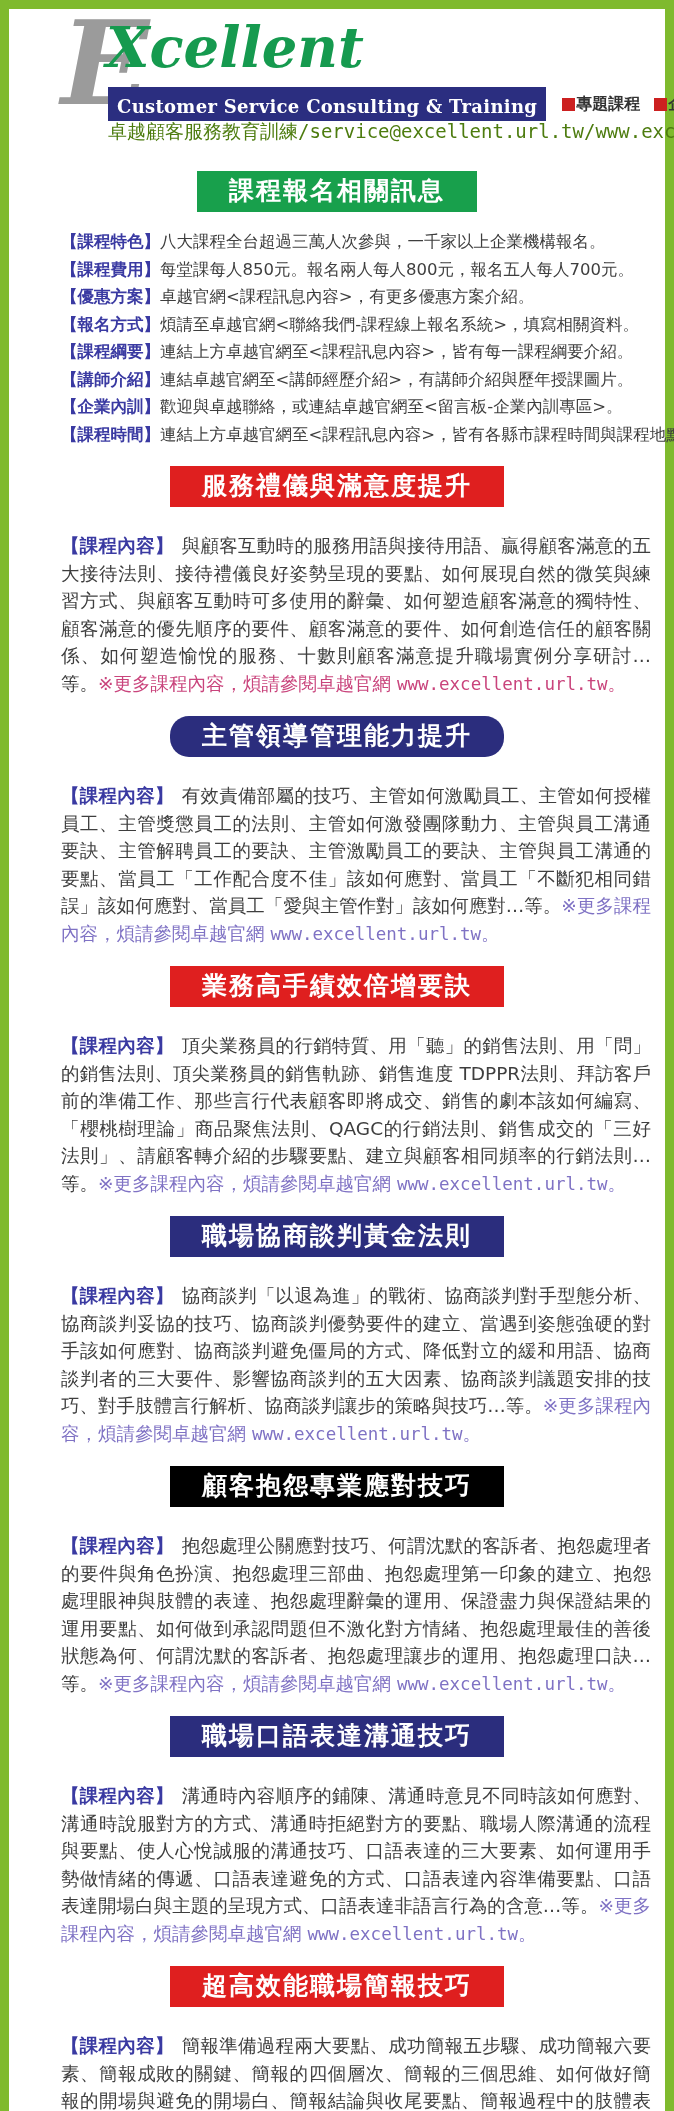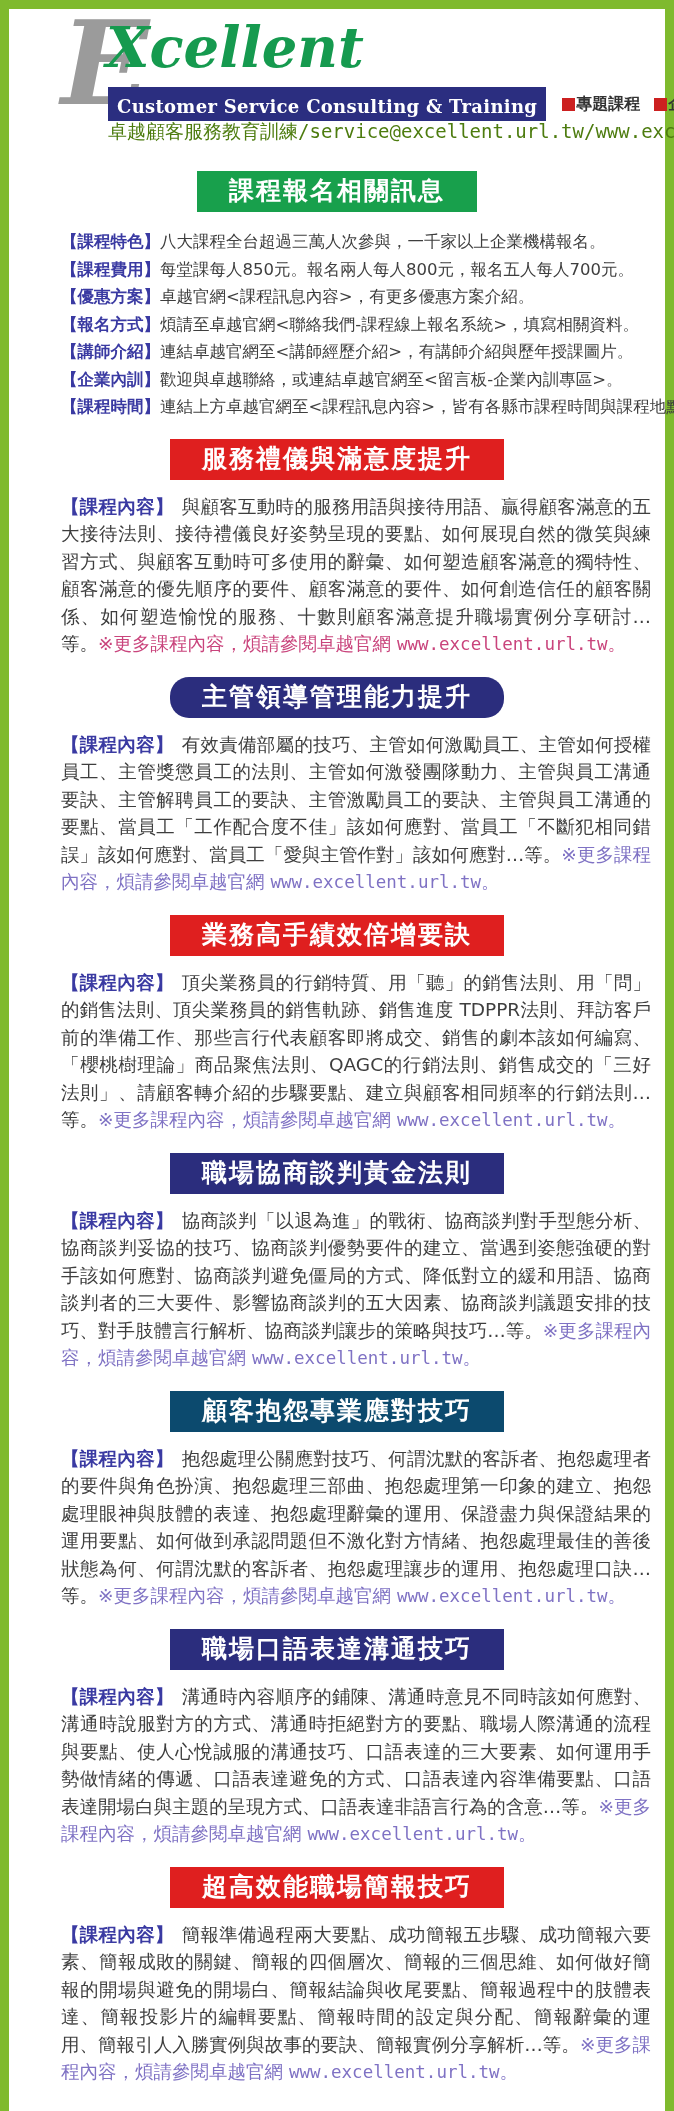--- a/index.html
+++ b/index.html
@@ -16,21 +16,21 @@
   .sq{display:inline-block;width:13px;height:13px;background:#cc2020;}
   .contact{position:absolute;left:99px;top:84px;font-family:"DejaVu Sans Mono",monospace;font-size:19px;color:#4d7c0f;white-space:nowrap;}
   
   .banner-wrap{text-align:center;margin-top:18px;}
   .banner{display:inline-block;color:#fff;font-family:"DejaVu Serif",serif;font-weight:bold;font-size:25px;line-height:1;padding:7px 32px 9px;letter-spacing:2px;}
   
   .info-list{list-style:none;margin:16px 0 0;padding:0 11px 0 52px;}
   .info-list li{font-size:16.5px;line-height:27.5px;color:#3e3e3e;white-space:nowrap;}
   .lbl{color:#3a3aa2;font-weight:bold;}
   
-  .para{margin:13px 14px 0 52px;text-align:justify;font-size:18.5px;line-height:27.5px;color:#3e3e3e;}
+  .para{margin:25px 14px 0 52px;text-align:justify;font-size:18.5px;line-height:27.5px;color:#3e3e3e;}
   .para .lbl{margin-right:8px;}
   .tail-url{font-family:"DejaVu Sans Mono",monospace;font-size:17.5px;}
 </style>
 </head>
 <body>
 
 <div class="frame">
 
   <header class="header">
     <span class="logo-e">E</span>
@@ -71,20 +71,23 @@
   </li>
 
   <li>
     <span class="lbl">【優惠方案】</span><span>卓越官網&lt;課程訊息內容&gt;，有更多優惠方案介紹。</span>
   </li>
 
   <li>
     <span class="lbl">【報名方式】</span><span>煩請至卓越官網&lt;聯絡我們-課程線上報名系統&gt;，填寫相關資料。</span>
   </li>
 
+  <li>
+    <span class="lbl">【課程綱要】</span><span>連結上方卓越官網至&lt;課程訊息內容&gt;，皆有每一課程綱要介紹。</span>
+  </li>
 
   <li>
     <span class="lbl">【講師介紹】</span><span>連結卓越官網至&lt;講師經歷介紹&gt;，有講師介紹與歷年授課圖片。</span>
   </li>
 
   <li>
     <span class="lbl">【企業內訓】</span><span>歡迎與卓越聯絡，或連結卓越官網至&lt;留言板-企業內訓專區&gt;。</span>
   </li>
 
   <li>
@@ -125,21 +128,21 @@
     <div class="banner-wrap">
       <span class="banner" style="background-color: rgb(43, 45, 125);">職場協商談判黃金法則</span>
     </div>
     <p class="para">
       <span class="lbl">【課程內容】</span><span>協商談判「以退為進」的戰術、協商談判對手型態分析、協商談判妥協的技巧、協商談判優勢要件的建立、當遇到姿態強硬的對手該如何應對、協商談判避免僵局的方式、降低對立的緩和用語、協商談判者的三大要件、影響協商談判的五大因素、協商談判議題安排的技巧、對手肢體言行解析、協商談判讓步的策略與技巧…等。</span><span class="tail" style="color: rgb(127, 114, 196);">※更多課程內容，煩請參閱卓越官網 </span><span class="tail tail-url" style="color: rgb(127, 114, 196);">www.excellent.url.tw</span><span class="tail" style="color: rgb(127, 114, 196);">。</span>
     </p>
   </section>
 
   <section>
     <div class="banner-wrap">
-      <span class="banner" style="background-color: #0c4a6e; font-family: Liberation Serif, serif;">顧客抱怨專業應對技巧</span>
+      <span class="banner" style="background-color: #000000; font-family: Liberation Serif, serif;">顧客抱怨專業應對技巧</span>
     </div>
     <p class="para">
       <span class="lbl">【課程內容】</span><span>抱怨處理公關應對技巧、何謂沈默的客訴者、抱怨處理者的要件與角色扮演、抱怨處理三部曲、抱怨處理第一印象的建立、抱怨處理眼神與肢體的表達、抱怨處理辭彙的運用、保證盡力與保證結果的運用要點、如何做到承認問題但不激化對方情緒、抱怨處理最佳的善後狀態為何、何謂沈默的客訴者、抱怨處理讓步的運用、抱怨處理口訣…等。</span><span class="tail" style="color: rgb(127, 114, 196);">※更多課程內容，煩請參閱卓越官網 </span><span class="tail tail-url" style="color: rgb(127, 114, 196);">www.excellent.url.tw</span><span class="tail" style="color: rgb(127, 114, 196);">。</span>
     </p>
   </section>
 
   <section>
     <div class="banner-wrap">
       <span class="banner" style="background-color: rgb(43, 45, 125);">職場口語表達溝通技巧</span>
     </div>

